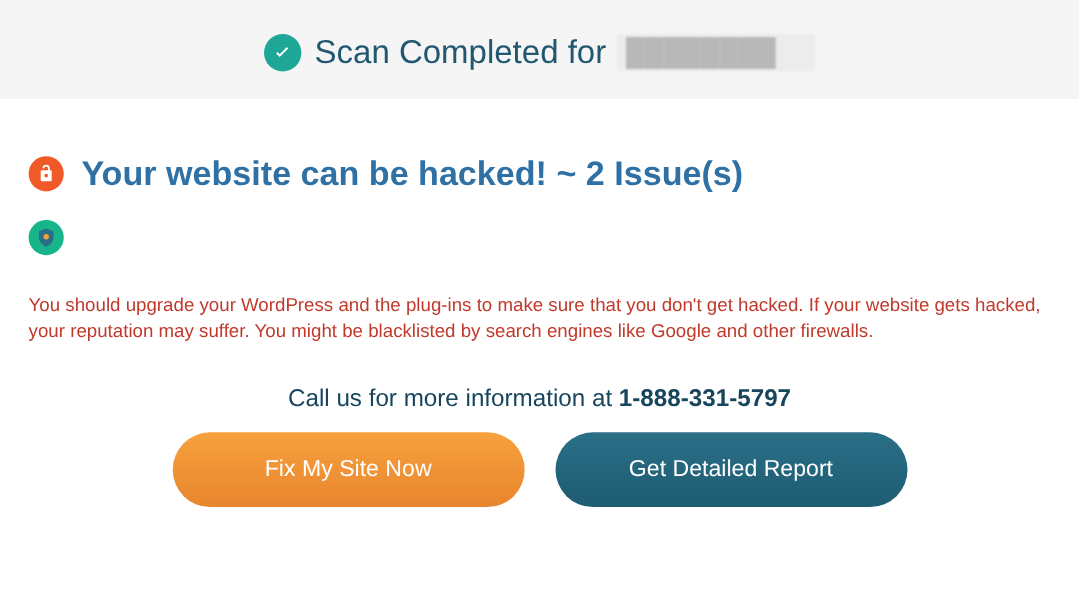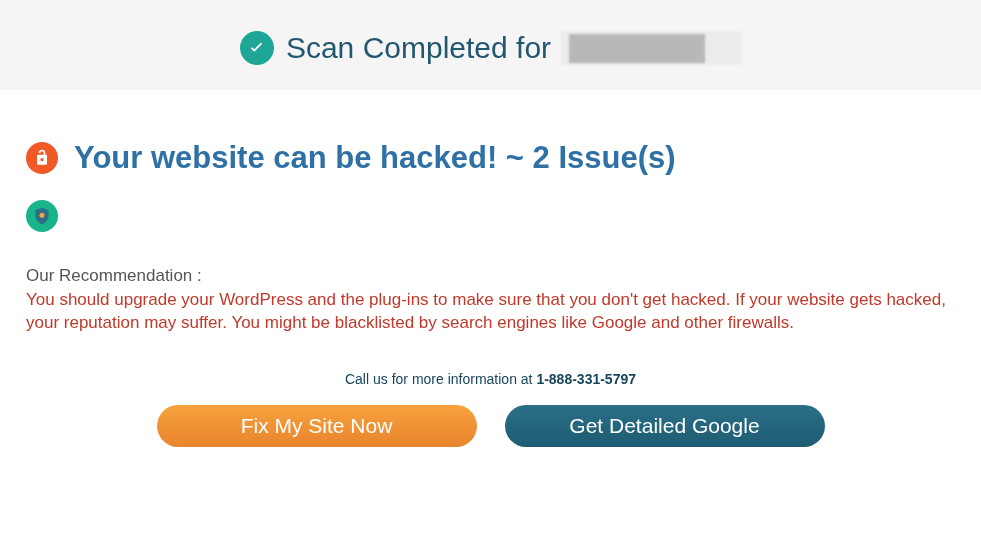--- a/index.html
+++ b/index.html
@@ -57,31 +57,31 @@
     .issue-text {
       color:#2f71a4; font-size:31px; font-weight:600;
     }
     .rec-block { margin-top:34px; font-size:17px; }
     .rec-label { color:#555; margin-bottom:2px; }
     .rec-text { color:#c0392b; line-height:1.38; }
     .call-line {
       margin-top:36px;
       text-align:center;
       color:#17455c;
-      font-size:14px;
+      font-size:22px;
     }
     .call-phone { font-weight:700; }
     .btn-row {
       margin-top:18px;
       display:flex; justify-content:center; gap:28px;
     }
     .btn {
       border:none; cursor:pointer;
       font-size:21px; color:#fff;
-      padding:9px 56px;
+      padding:22px 56px;
       border-radius:40px;
       min-width:320px;
     }
     .btn-orange { background:linear-gradient(180deg,#f7a13d,#e8852e); }
     .btn-teal   { background:linear-gradient(180deg,#2a6f87,#1e5c72); }
   </style>
 </head>
 <body>
 
 <div class="header">
@@ -113,26 +113,25 @@
     <span class="ico ico-shield">
       <svg viewBox="0 0 24 24" fill="#2a6f87">
           <path d="M12 2l8 3v6c0 5-3.4 9.3-8 11-4.6-1.7-8-6-8-11V5l8-3z"></path>
           <circle cx="12" cy="11" r="3" fill="#f7a13d"></circle>
         </svg>
     </span>
   </div>
 
 
   <div class="rec-block">
-    <div class="rec-label">Our Recommendation :</div>
     <div class="rec-text">You should upgrade your WordPress and the plug-ins to make sure that you don't get hacked. If your website gets hacked, your reputation may suffer. You might be blacklisted by search engines like Google and other firewalls.</div>
   </div>
 
   <div class="call-line">
     <span>Call us for more information at </span><span class="call-phone">1-888-331-5797</span>
   </div>
 
   <div class="btn-row">
     <button class="btn btn-orange">Fix My Site Now</button>
-    <button class="btn btn-teal">Get Detailed Google</button>
+    <button class="btn btn-teal">Get Detailed Report</button>
   </div>
 
 </div>
 
 </body></html>

